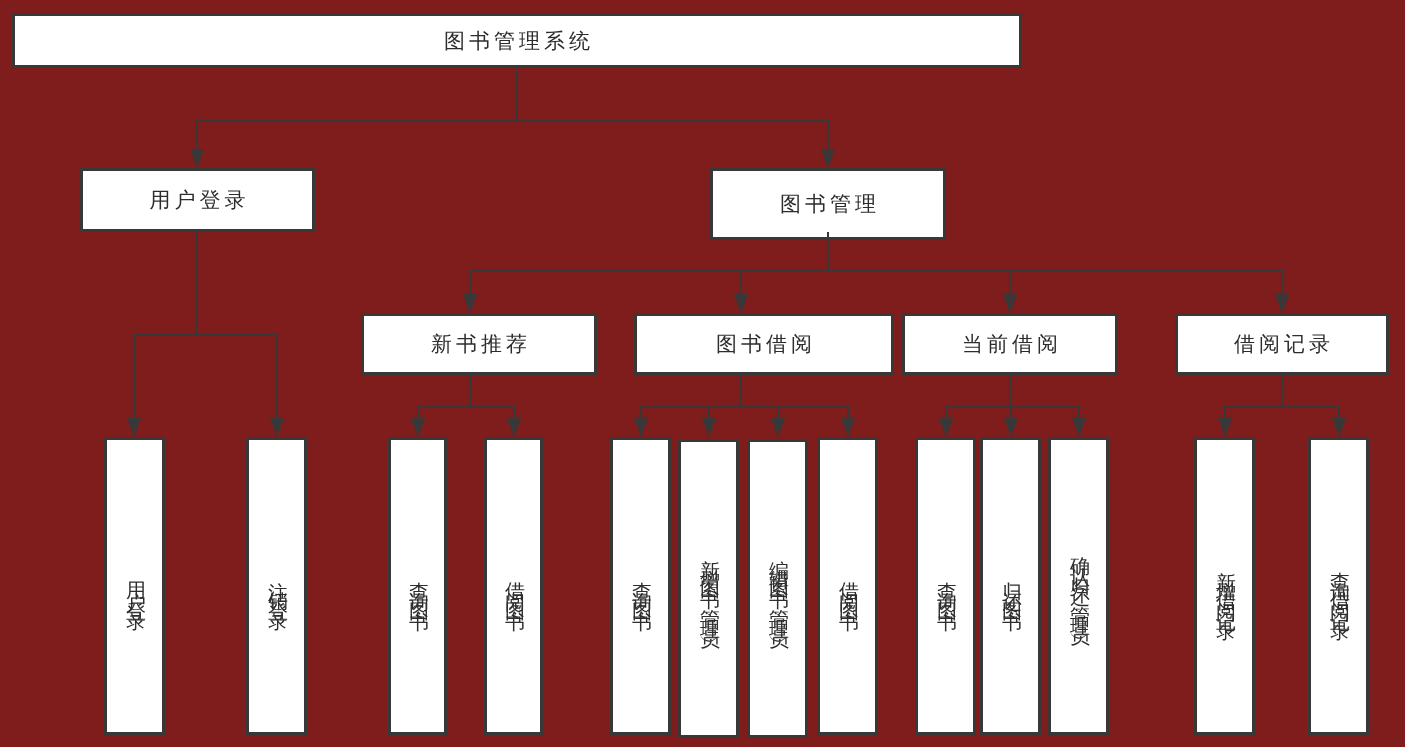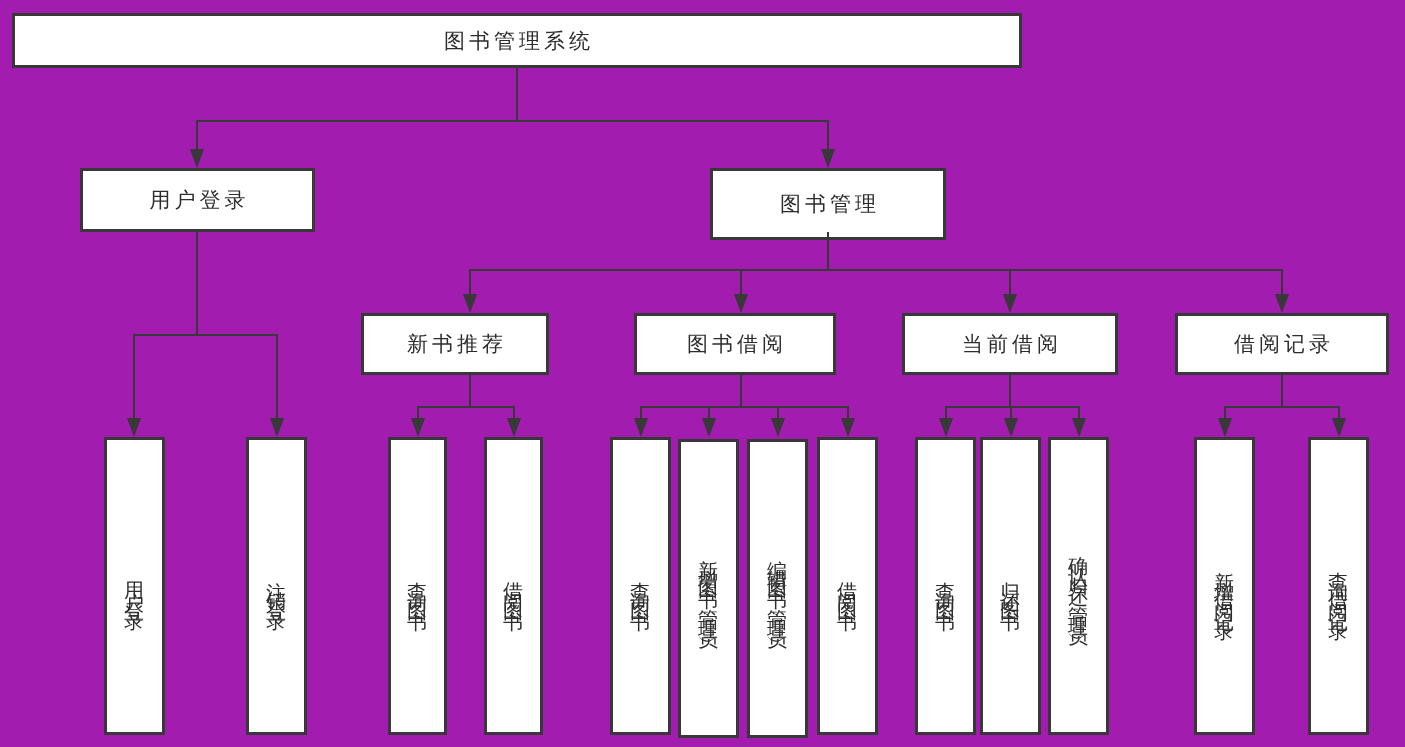--- a/index.html
+++ b/index.html
@@ -1,22 +1,22 @@
 <!DOCTYPE html>
 <html><head>
 <meta charset="utf-8">
 <style>
   html, body { margin: 0; padding: 0; background: #ffffff; }
   .canvas {
     position: relative;
     width: 1405px;
     height: 747px;
-    background: #a21caf;
+    background: #7f1d1d;
     overflow: hidden;
-    font-family: Liberation Sans, sans-serif;
+    font-family: Liberation Mono, monospace;
     color: #2d2d2d;
   }
   
   .hbox {
     position: absolute;
     box-sizing: border-box;
     background: #ffffff;
     border: 3px solid #383838;
     display: flex;
     align-items: center;
@@ -100,24 +100,24 @@
   <div class="hline" style="left:469px; top:269px; width:814px;"></div>
   <div class="vline" style="left:469px;  top:269px; height:28px;"></div>
   <div class="ah" style="left:463px;  top:294px;"></div>
   <div class="vline" style="left:740px;  top:269px; height:28px;"></div>
   <div class="ah" style="left:734px;  top:294px;"></div>
   <div class="vline" style="left:1009px; top:269px; height:28px;"></div>
   <div class="ah" style="left:1003px; top:294px;"></div>
   <div class="vline" style="left:1281px; top:269px; height:28px;"></div>
   <div class="ah" style="left:1275px; top:294px;"></div>
 
-  <div class="hbox" style="left:361px; top:313px; width:188px; height:62px;">
+  <div class="hbox" style="left:361px; top:313px; width:236px; height:62px;">
     <span>新书推荐</span>
   </div>
-  <div class="hbox" style="left:634px; top:313px; width:202px; height:62px;">
+  <div class="hbox" style="left:634px; top:313px; width:260px; height:62px;">
     <span>图书借阅</span>
   </div>
   <div class="hbox" style="left:1175px; top:313px; width:214px; height:62px;">
     <span>借阅记录</span>
   </div>
   <div class="hbox" style="left:902px; top:313px; width:216px; height:62px;">
     <span>当前借阅</span>
   </div>
 
   <div class="vline" style="left:469px; top:375px; height:33px;"></div>

